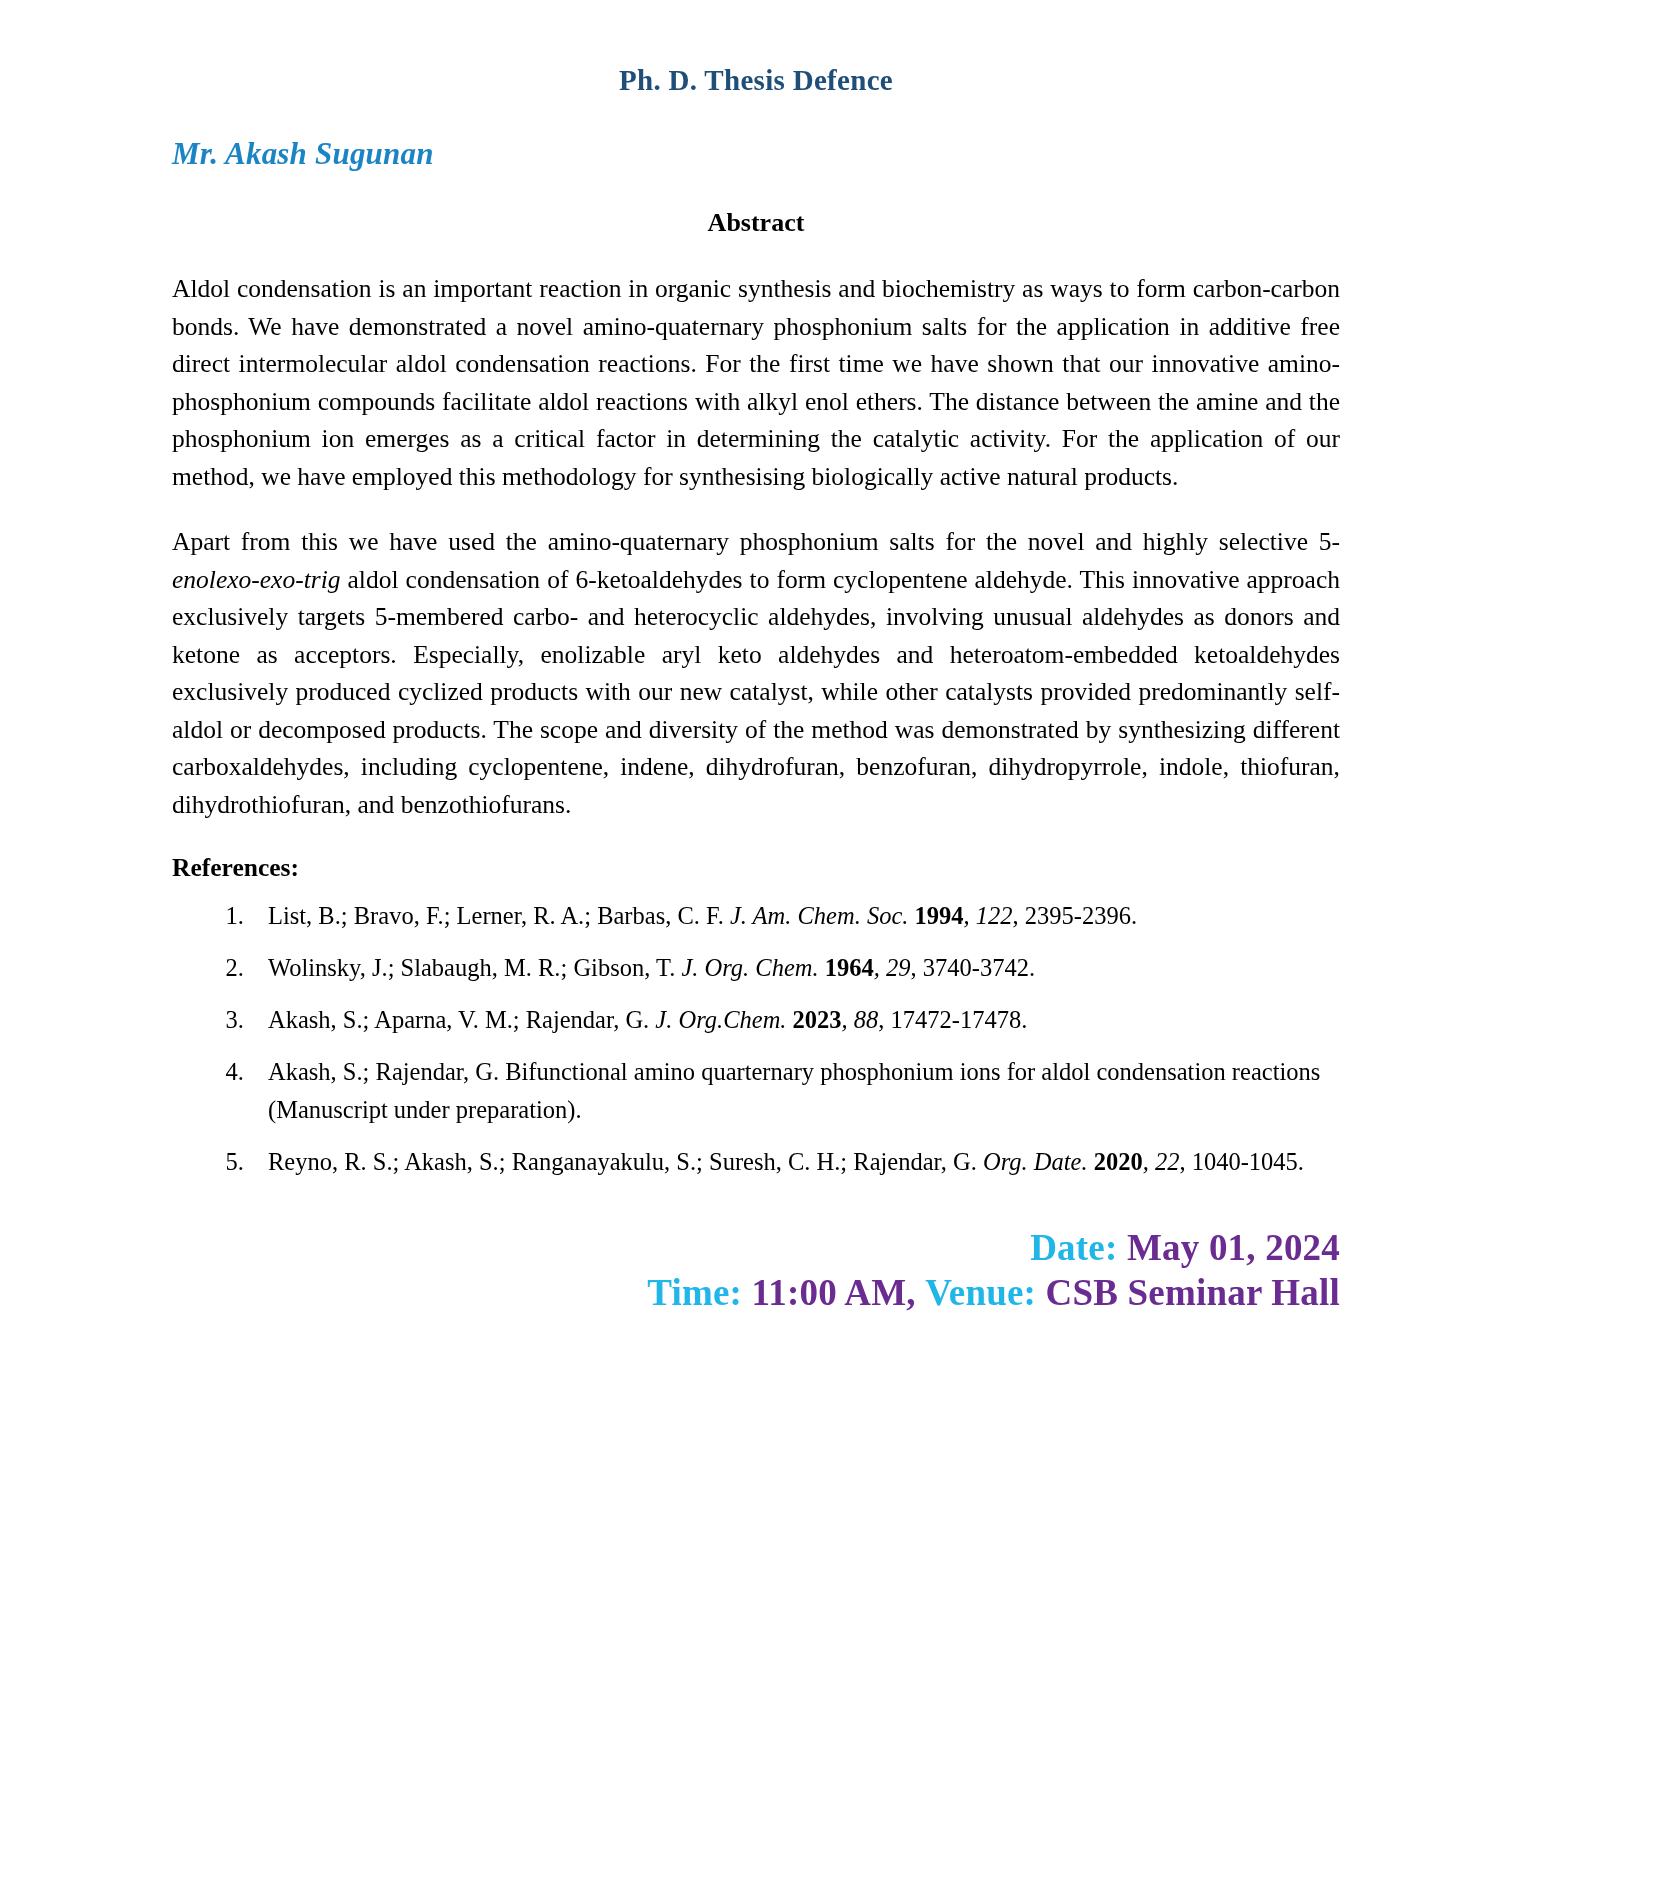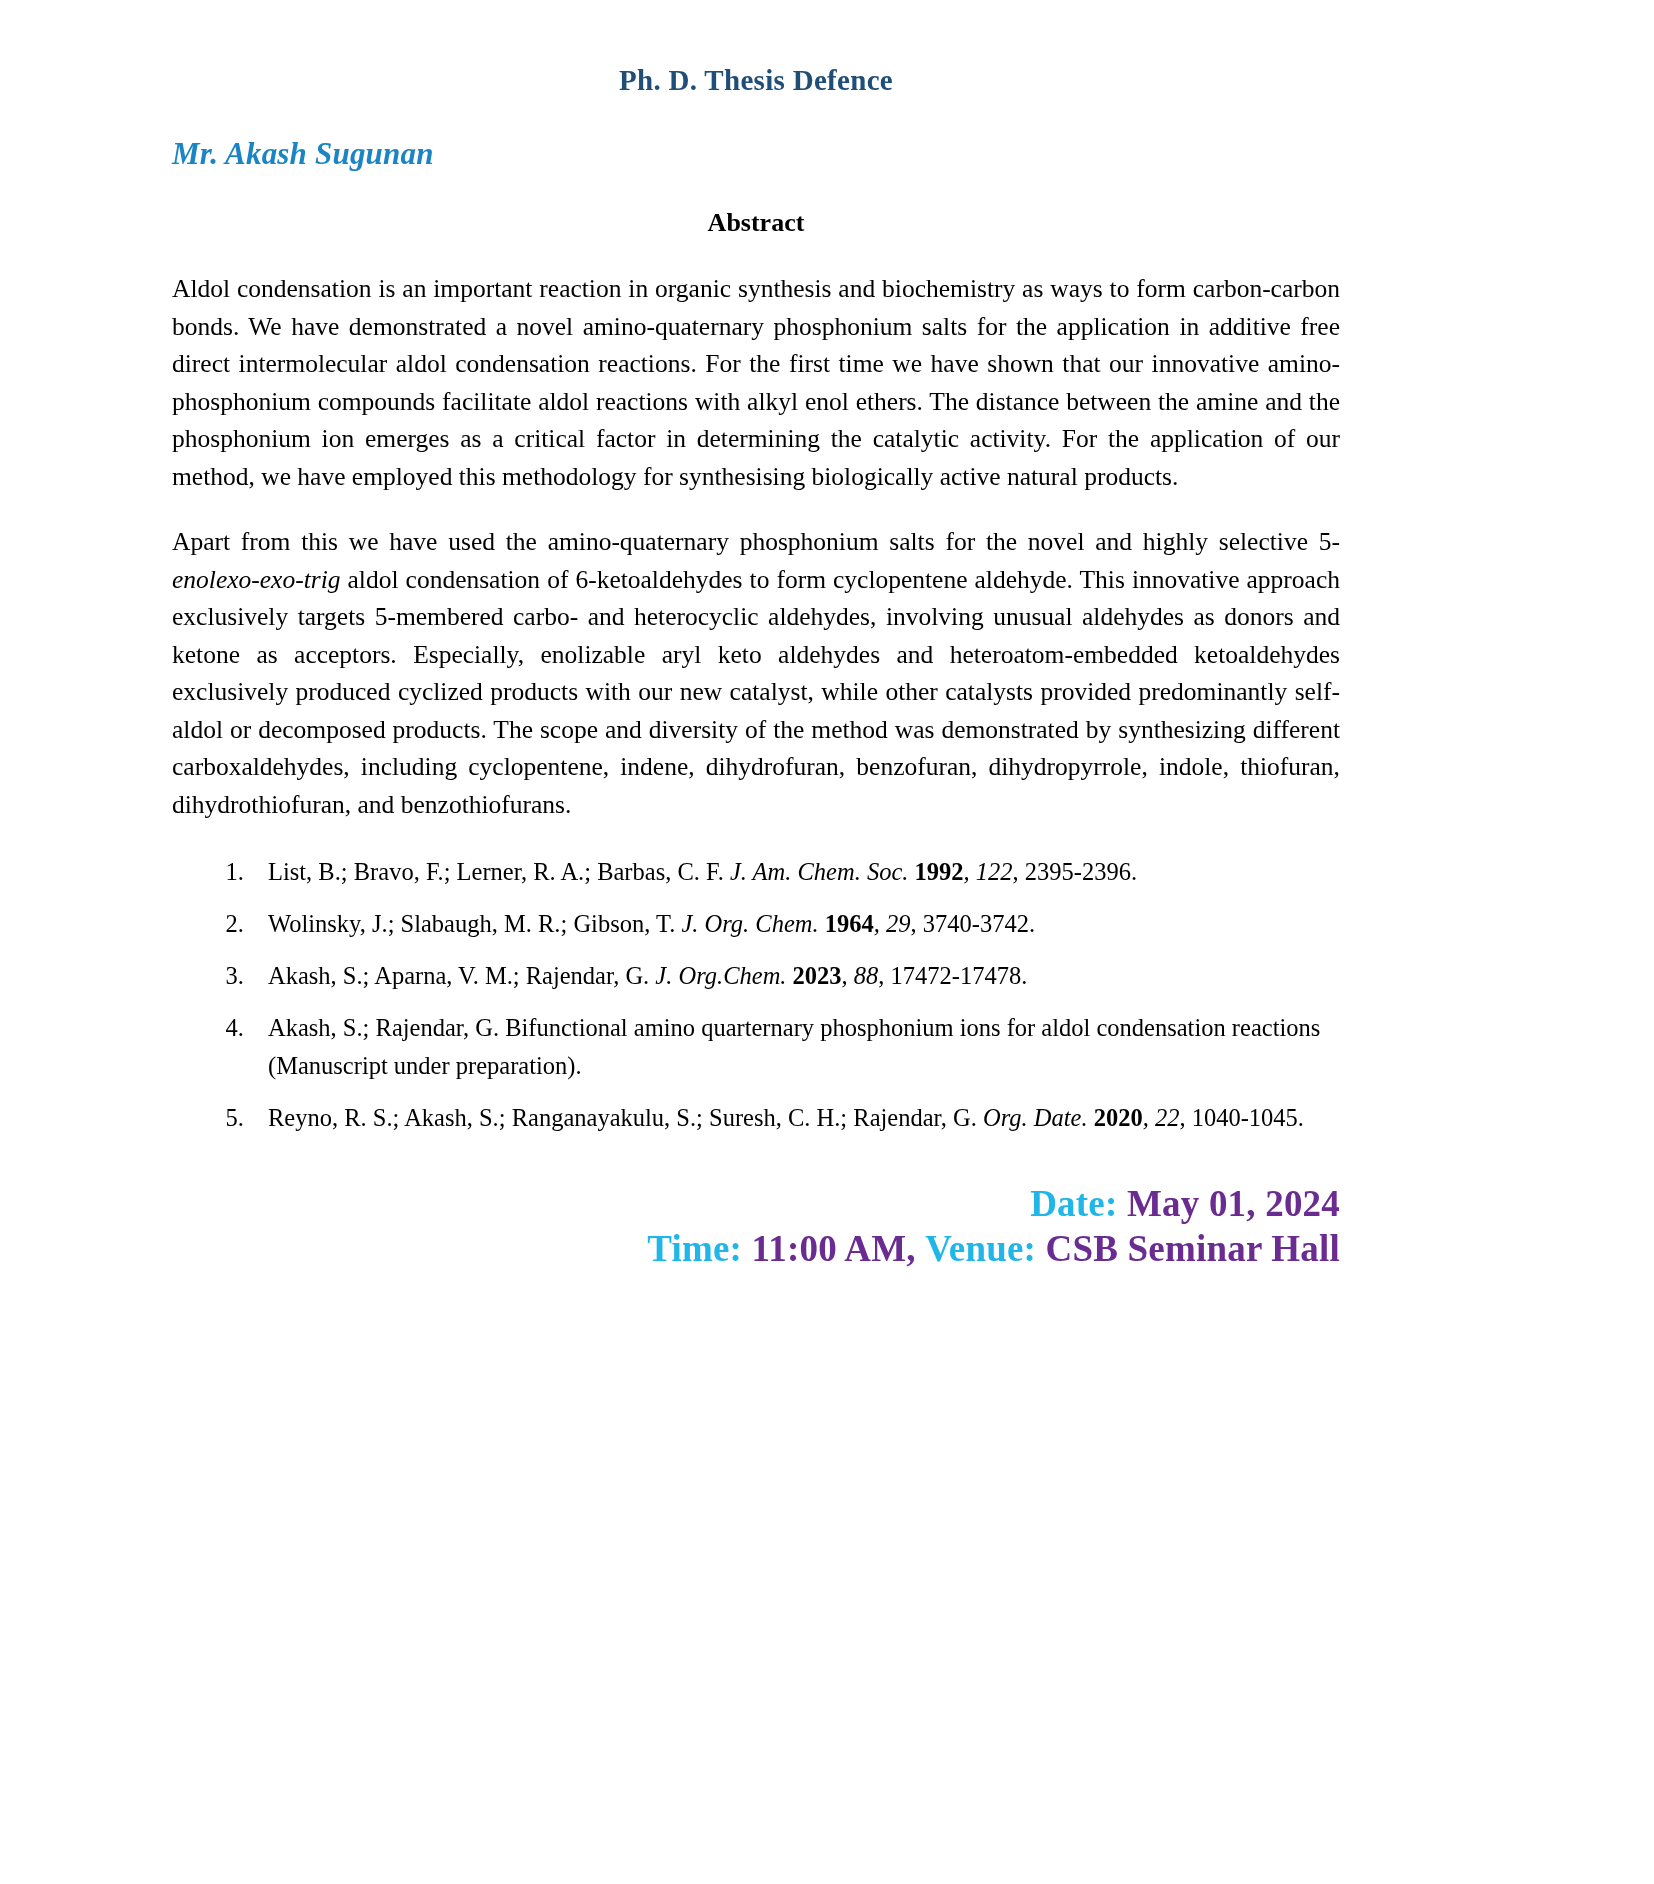--- a/index.html
+++ b/index.html
@@ -129,23 +129,24 @@
 
 
   <div class="author-name">Mr. Akash Sugunan</div>
 
   <h3 class="abstract-heading">Abstract</h3>
 
   <p class="abstract-para">Aldol condensation is an important reaction in organic synthesis and biochemistry as ways to form carbon-carbon bonds. We have demonstrated a novel amino-quaternary phosphonium salts for the application in additive free direct intermolecular aldol condensation reactions. For the first time we have shown that our innovative amino-phosphonium compounds facilitate aldol reactions with alkyl enol ethers. The distance between the amine and the phosphonium ion emerges as a critical factor in determining the catalytic activity. For the application of our method, we have employed this methodology for synthesising biologically active natural products.</p>
 
   <p class="abstract-para"><span>Apart from this we have used the amino-quaternary phosphonium salts for the novel and highly selective 5-</span><span class="ital">enolexo-exo-trig</span><span> aldol condensation of 6-ketoaldehydes to form cyclopentene aldehyde. This innovative approach exclusively targets 5-membered carbo- and heterocyclic aldehydes, involving unusual aldehydes as donors and ketone as acceptors. Especially, enolizable aryl keto aldehydes and heteroatom-embedded ketoaldehydes exclusively produced cyclized products with our new catalyst, while other catalysts provided predominantly self-aldol or decomposed products. The scope and diversity of the method was demonstrated by synthesizing different carboxaldehydes, including cyclopentene, indene, dihydrofuran, benzofuran, dihydropyrrole, indole, thiofuran, dihydrothiofuran, and benzothiofurans.</span></p>
 
+  <div class="references-heading">References:</div>
 
   <ol class="reference-list">
-    <li><span class="ref-line">List, B.; Bravo, F.; Lerner, R. A.; Barbas, C. F. </span><span class="j">J. Am. Chem. Soc.</span><span class="yr"> 1992</span><span class="vol">, 122</span><span>, 2395-2396.</span></li>
+    <li><span class="ref-line">List, B.; Bravo, F.; Lerner, R. A.; Barbas, C. F. </span><span class="j">J. Am. Chem. Soc.</span><span class="yr"> 1994</span><span class="vol">, 122</span><span>, 2395-2396.</span></li>
 
     <li><span class="ref-line">Wolinsky, J.; Slabaugh, M. R.; Gibson, T. </span><span class="j">J. Org. Chem.</span><span class="yr"> 1964</span><span class="vol">, 29</span><span>, 3740-3742.</span></li>
 
     <li><span class="ref-line">Akash, S.; Aparna, V. M.; Rajendar, G. </span><span class="j">J. Org.Chem.</span><span class="yr"> 2023</span><span class="vol">, 88</span><span>, 17472-17478.</span></li>
 
     <li><span class="ref-line">Akash, S.; Rajendar, G. Bifunctional amino quarternary phosphonium ions for aldol condensation reactions (Manuscript under preparation).</span><span class="j"></span><span class="yr"></span><span class="vol"></span><span></span></li>
 
     <li><span class="ref-line">Reyno, R. S.; Akash, S.; Ranganayakulu, S.; Suresh, C. H.; Rajendar, G. </span><span class="j">Org. Date.</span><span class="yr"> 2020</span><span class="vol">, 22</span><span>, 1040-1045.</span></li>
   </ol>
 

